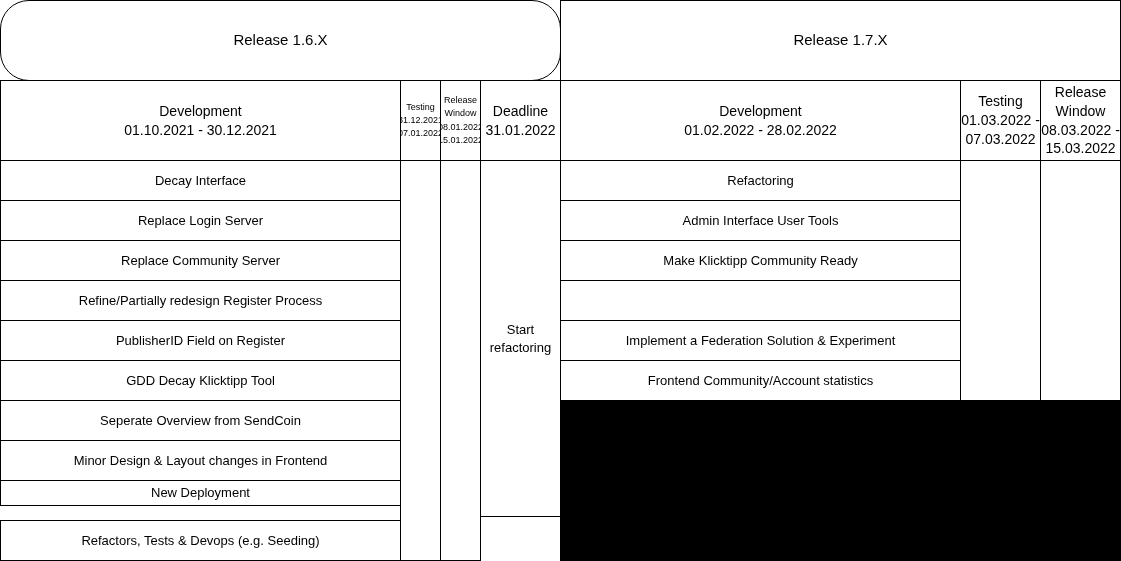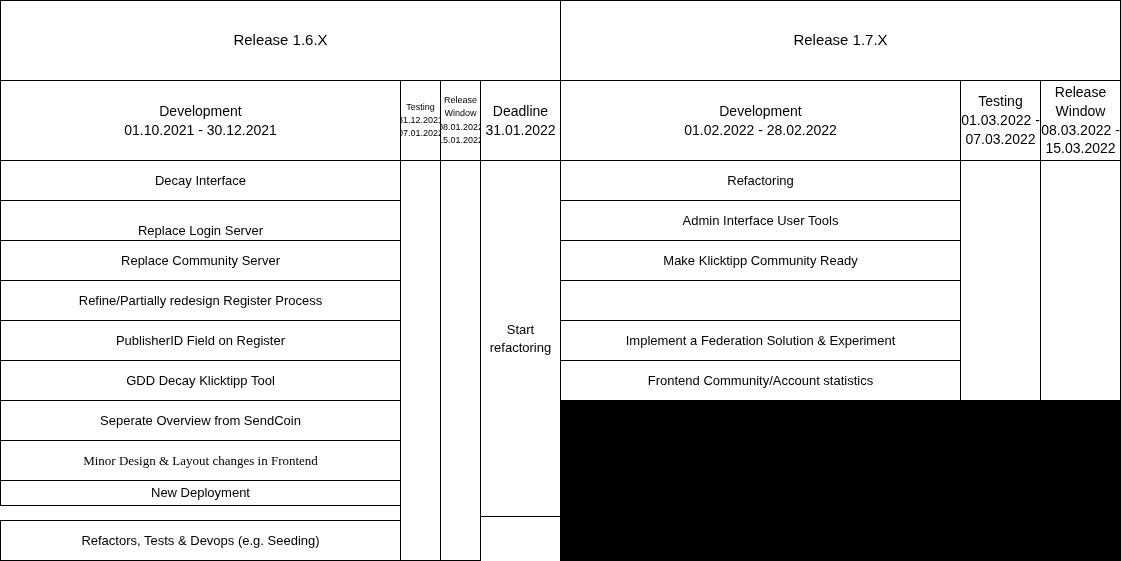--- a/index.html
+++ b/index.html
@@ -54,21 +54,21 @@
   .stack {
     display: block;
   }
   .stack span { display: block; }
 </style>
 </head>
 <body>
 
 <div id="board">
 
-  <div class="cell release-title" style="left:0px; top:0px; width:561px; height:81px;">
+  <div class="cell release-title" style="left:0px; top:0px; width:561px; height:81px;border-radius:29px;">
     <span>Release 1.6.X</span>
   </div>
   <div class="cell release-title" style="left:560px; top:0px; width:561px; height:81px;">
     <span>Release 1.7.X</span>
   </div>
 
   <div class="cell phase" style="left:0px; top:80px; width:401px; height:81px;">
     <span class="stack">
       <span>Development</span>
       <span>01.10.2021 - 30.12.2021</span>
@@ -115,39 +115,39 @@
   <div class="cell phase" style="left:1040px; top:80px; width:81px; height:81px;">
     <span class="stack">
       <span>Release Window</span>
       <span>08.03.2022 - 15.03.2022</span>
     </span>
   </div>
 
   <div class="cell task" style="left:0px; top:160px; width:401px; height:41px;">
     <span>Decay Interface</span>
   </div>
-  <div class="cell task" style="left:0px; top:200px; width:401px; height:41px;align-items:flex-end;">
+  <div class="cell task" style="left:0px; top:200px; width:401px; height:41px;">
     <span>Replace Login Server</span>
   </div>
   <div class="cell task" style="left:0px; top:240px; width:401px; height:41px;">
     <span>Replace Community Server</span>
   </div>
   <div class="cell task" style="left:0px; top:280px; width:401px; height:41px;">
     <span>Refine/Partially redesign Register Process</span>
   </div>
   <div class="cell task" style="left:0px; top:320px; width:401px; height:41px;">
     <span>PublisherID Field on Register</span>
   </div>
   <div class="cell task" style="left:0px; top:360px; width:401px; height:41px;">
     <span>GDD Decay Klicktipp Tool</span>
   </div>
   <div class="cell task" style="left:0px; top:400px; width:401px; height:41px;">
     <span>Seperate Overview from SendCoin</span>
   </div>
-  <div class="cell task" style="left:0px; top:440px; width:401px; height:41px;font-family:Liberation Serif, serif;">
+  <div class="cell task" style="left:0px; top:440px; width:401px; height:41px;">
     <span>Minor Design &amp; Layout changes in Frontend</span>
   </div>
   <div class="cell task" style="left:0px; top:480px; width:401px; height:26px;">
     <span>New Deployment</span>
   </div>
   <div class="cell task" style="left:0px; top:520px; width:401px; height:41px;">
     <span>Refactors, Tests &amp; Devops (e.g. Seeding)</span>
   </div>
 
   <div class="cell" style="left:400px; top:160px; width:41px; height:401px;"></div>

